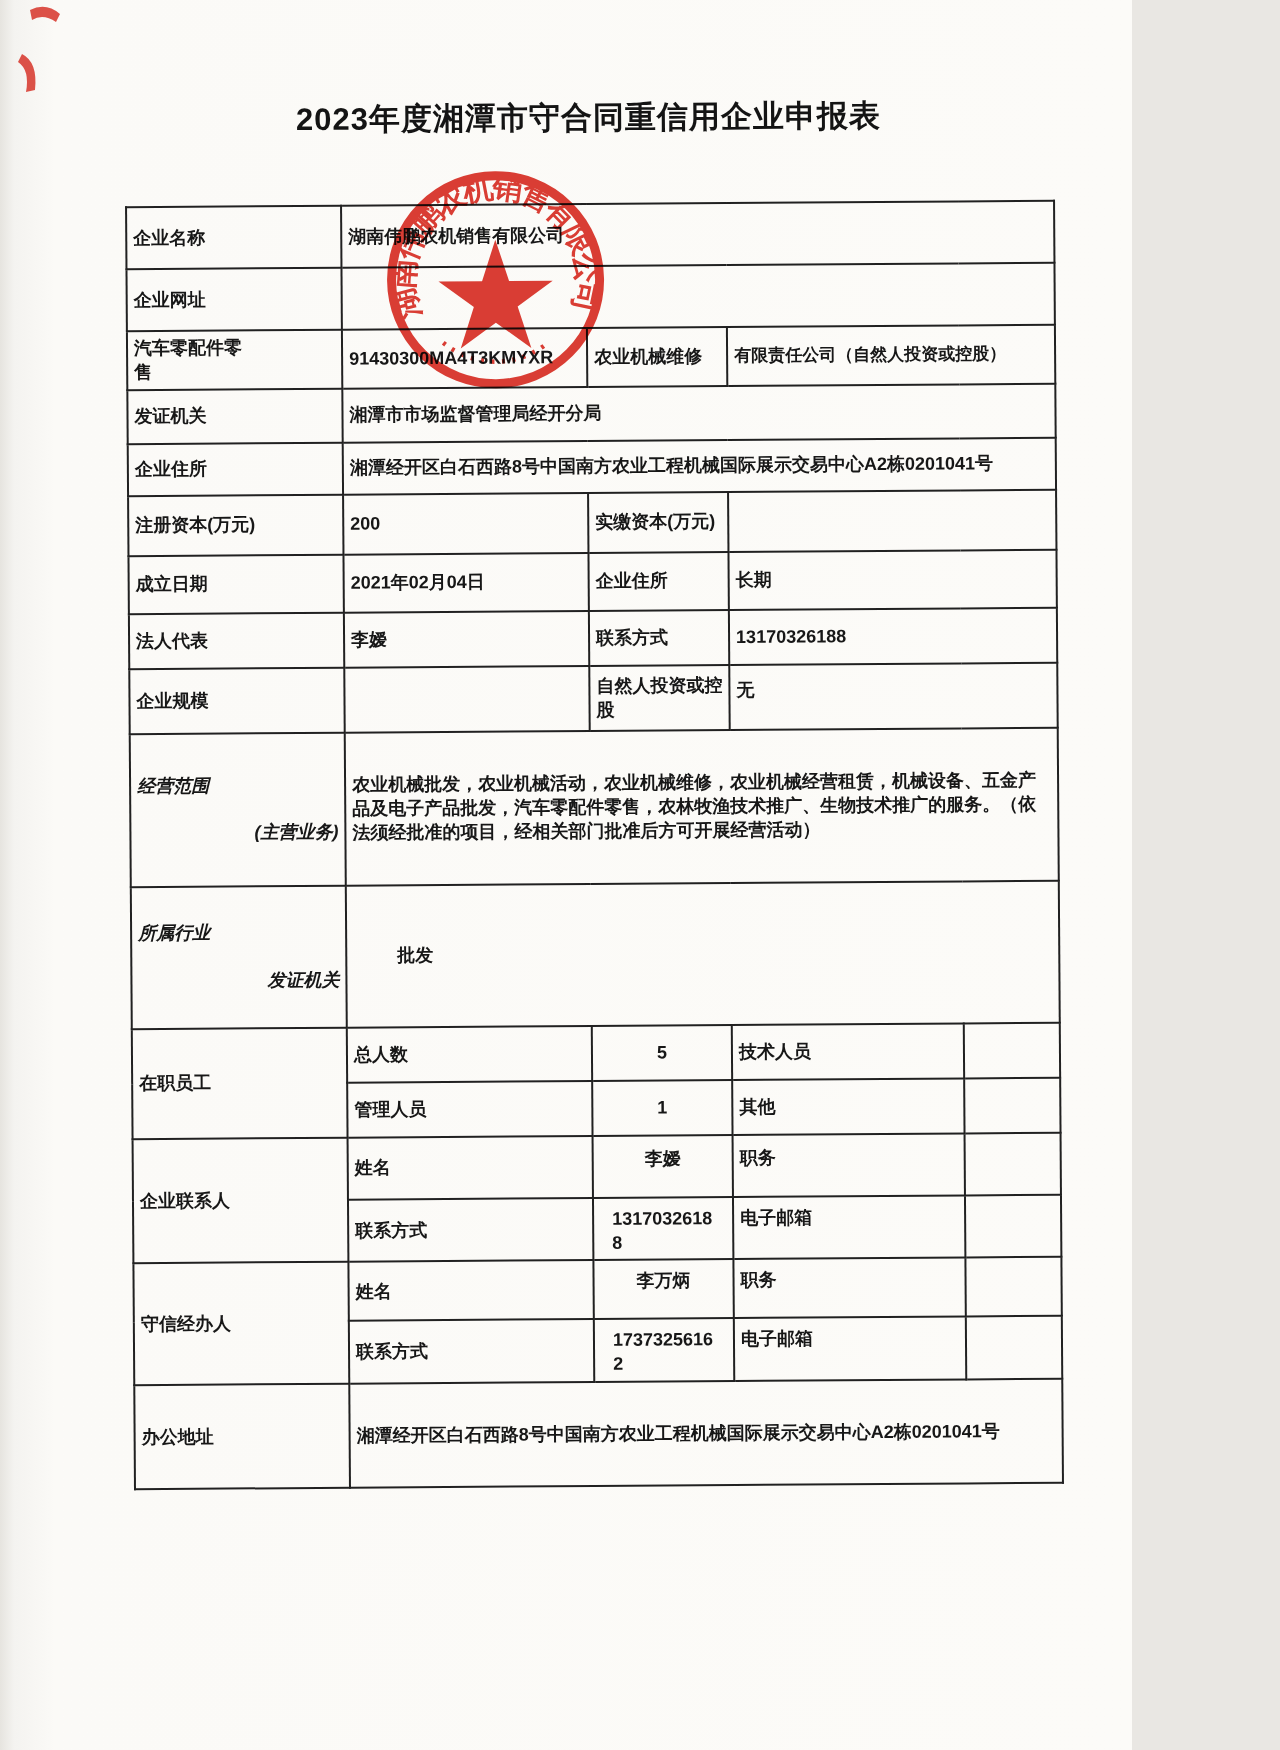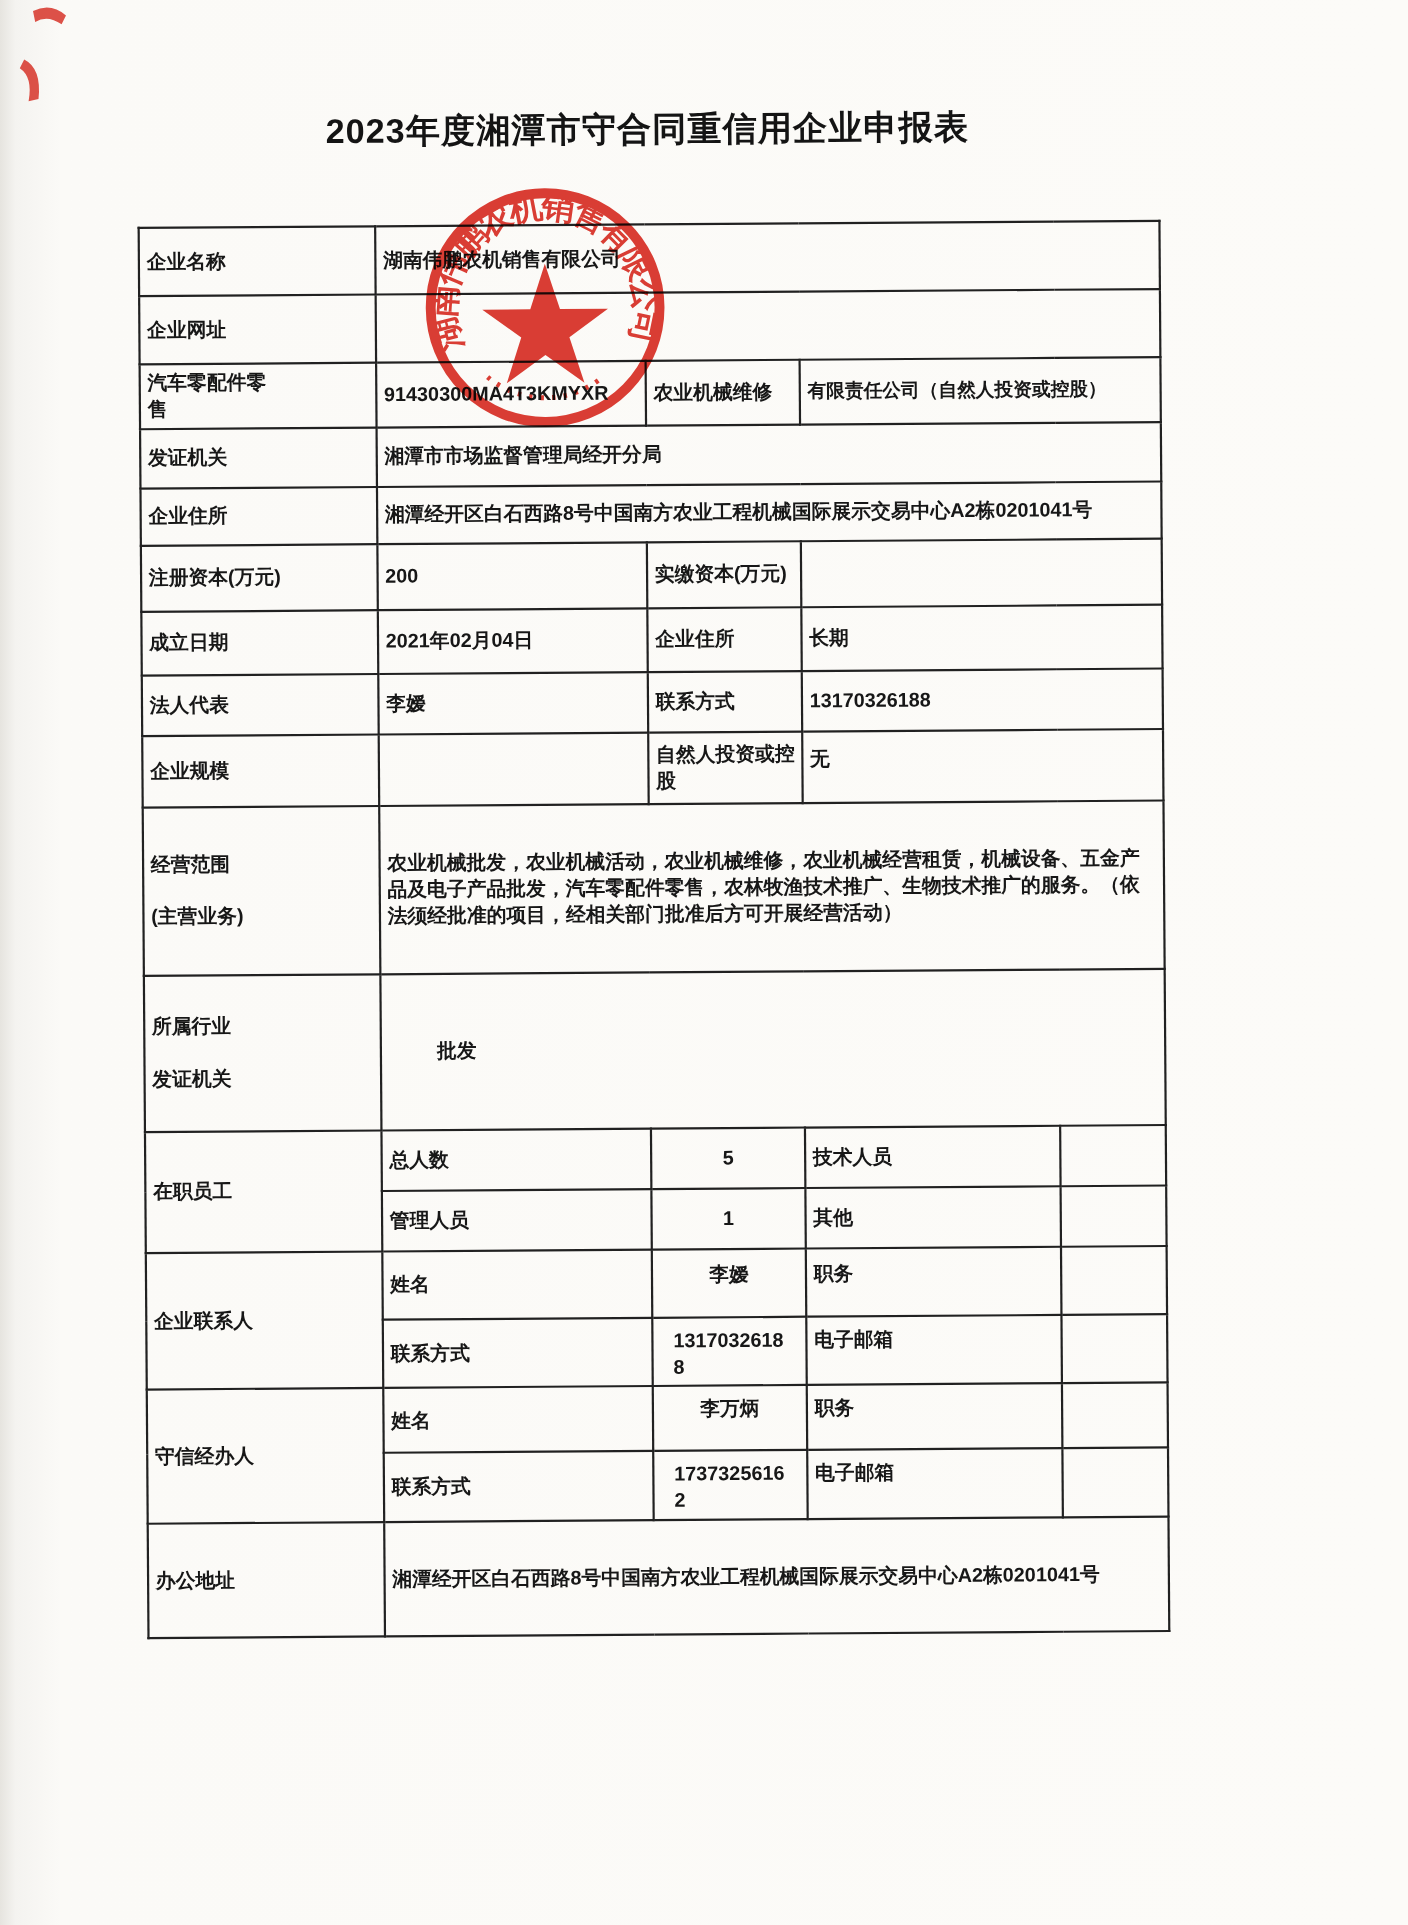--- a/index.html
+++ b/index.html
@@ -2,21 +2,21 @@
 <html><head>
 <meta charset="utf-8">
 <style>
   html,body{margin:0;padding:0;}
   body{
     font-family:"Liberation Sans","DejaVu Sans",sans-serif;
     background:#e9e7e3;
   }
   .page{
     position:relative;
-    width:1280px;height:1750px;
+    width:1132px;height:1750px;
     background:linear-gradient(90deg,#e6e4df 0px,#f4f3f0 14px,#fbfaf7 55px,#fcfbf8 100%);
     overflow:hidden;
   }
   .sheet{
     position:absolute;left:0;top:0;width:1280px;
     transform:rotate(-0.4deg);
     transform-origin:160px 200px;
   }
   .doc-title{
     margin:100px 0 0 125px;width:928px;
@@ -42,22 +42,22 @@
   td.sublbl{font-size:19px;font-weight:700;padding-left:35px;}
   td.sublbl2{font-size:19px;font-weight:700;padding-left:66px;}
   td.pad-sm{padding-left:14px;}
   td.pad-lg{padding-left:44px;}
   td.pad-xl{padding-left:72px;}
   td.vtop{vertical-align:top;padding-top:10px;}
   td.center{text-align:center;}
   .w6{display:inline-block;width:120px;}
   .w7{display:inline-block;width:124px;}
   .num-wrap{display:inline-block;max-width:102px;word-break:break-all;text-align:left;}
-  .gap-label div{line-height:1.2;}
-  .gap-label div + div{margin-top:26px;}
+  .gap-label div{line-height:1.2;font-style:italic;}
+  .gap-label div + div{margin-top:26px;text-align:right;}
   td.lbl-low{vertical-align:bottom;padding-bottom:42px;}
   td.lbl-mid-low{vertical-align:bottom;padding-bottom:26px;}
   .scope-val{line-height:1.55;}
   
   tr.h62 td{height:52px;} tr.h58 td{height:48px;} tr.h54 td{height:44px;}
   tr.h52 td{height:42px;} tr.h60 td{height:50px;} tr.h55 td{height:45px;}
   tr.h57 td{height:47px;} tr.h153 td{height:143px;} tr.h142 td{height:132px;}
   tr.h56 td{height:46px;} tr.h104 td{height:94px;}
   
   .stamp{

